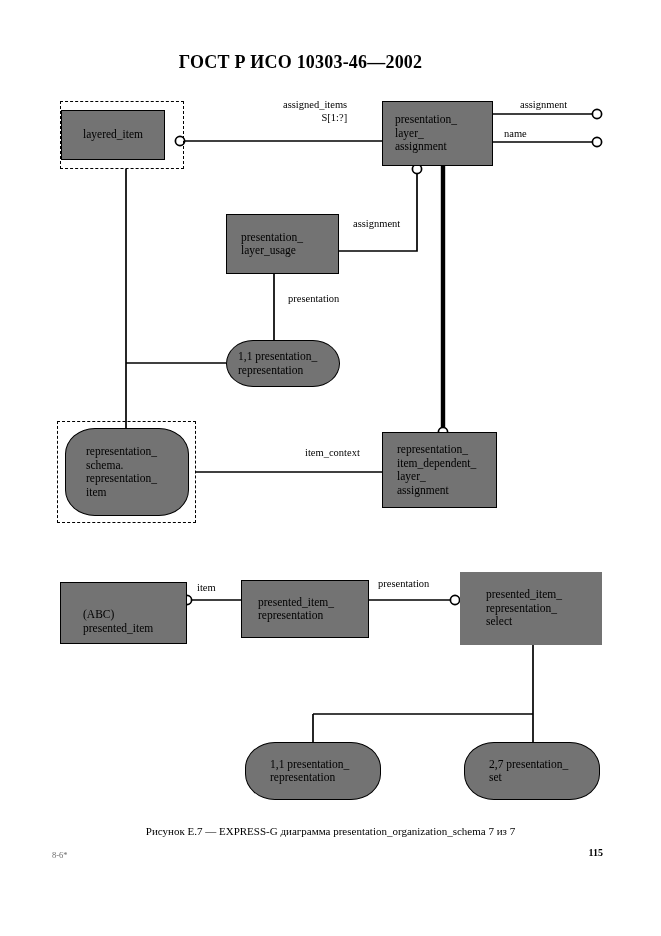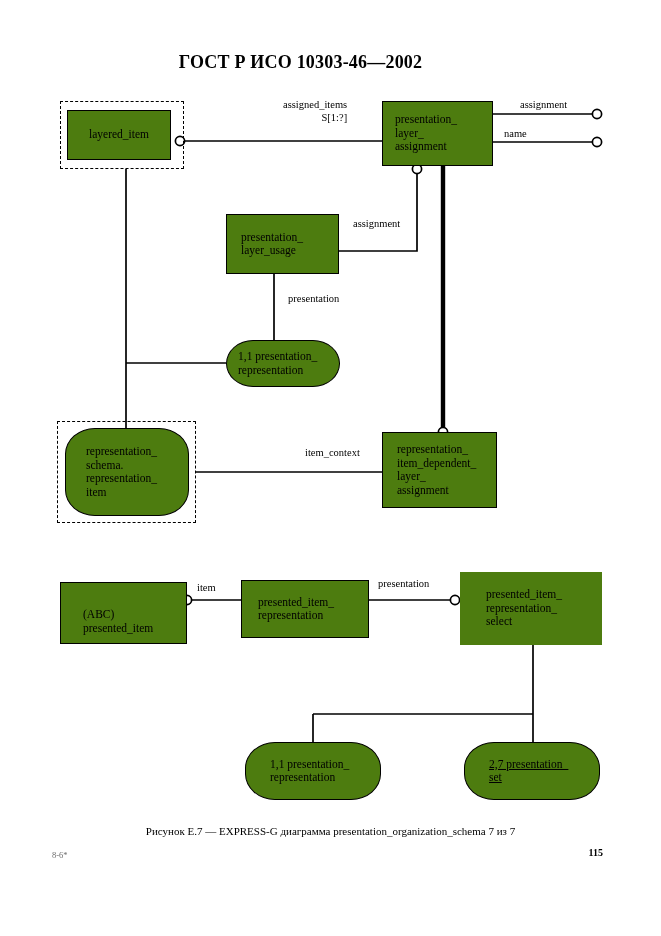--- a/index.html
+++ b/index.html
@@ -17,21 +17,21 @@
     letter-spacing:.2px;
   }
 
   
   .wires{position:absolute;top:0;left:0;width:661px;height:936px;overflow:visible;}
 
   
   .node{
     position:absolute;box-sizing:border-box;
     display:flex;align-items:center;
-    background:#4d7c0f;
+    background:#737373;
     justify-content:center;
   }
   .node .txt{
     display:block;width:100%;
     font-family:"Liberation Serif", serif;
     font-size:11.5px;line-height:13.5px;
     padding-left:14px;padding-right:6px;
     white-space:pre-line;
   }
   .node.box{border:1.6px solid #000;}
@@ -101,21 +101,21 @@
     <line x1="369" y1="600" x2="450" y2="600" stroke="#000" stroke-width="1.7"></line>
     <circle cx="455" cy="600" r="4.6" fill="#fff" stroke="#000" stroke-width="1.7"></circle>
 
     <line x1="533" y1="645" x2="533" y2="714" stroke="#000" stroke-width="1.7"></line>
     <line x1="313" y1="714" x2="533" y2="714" stroke="#000" stroke-width="1.7"></line>
     <line x1="313" y1="714" x2="313" y2="742" stroke="#000" stroke-width="1.7"></line>
     <line x1="533" y1="714" x2="533" y2="742" stroke="#000" stroke-width="1.7"></line>
   </svg>
 
   <div class="dashframe" style="left:60px;top:101px;width:124px;height:68px;"></div>
-  <div class="node box" style="left:67px;top:110px;width:104px;height:50px;">
+  <div class="node box" style="left:61px;top:110px;width:104px;height:50px;">
     <span class="txt" style="text-align:center;padding-left:6px;">layered_item</span>
   </div>
 
   <div class="node box" style="left:382px;top:101px;width:111px;height:65px;">
     <span class="txt" style="padding-left:12px;">presentation_
 layer_
 assignment</span>
   </div>
 
   <div class="node box" style="left:226px;top:214px;width:113px;height:60px;">
@@ -168,21 +168,21 @@
 representation_
 select</span>
   </div>
 
   <div class="node round" style="left:245px;top:742px;width:136px;height:58px;">
     <span class="txt" style="padding-left:24px;">1,1 presentation_
 representation</span>
   </div>
 
   <div class="node round" style="left:464px;top:742px;width:136px;height:58px;">
-    <span class="txt" style="padding-left:24px;text-decoration:underline;">2,7 presentation_
+    <span class="txt" style="padding-left:24px;">2,7 presentation_
 set</span>
   </div>
 
   <div class="elabel" style="left:197px;top:582px;">item</div>
   <div class="elabel" style="left:378px;top:578px;">presentation</div>
 
   <div class="caption" style="top:825px;">Рисунок Е.7 — EXPRESS-G диаграмма presentation_organization_schema 7 из 7</div>
 
   <div class="sigmark" style="top:850px;">8-6*</div>
   <div class="folio" style="top:847px;">115</div>

